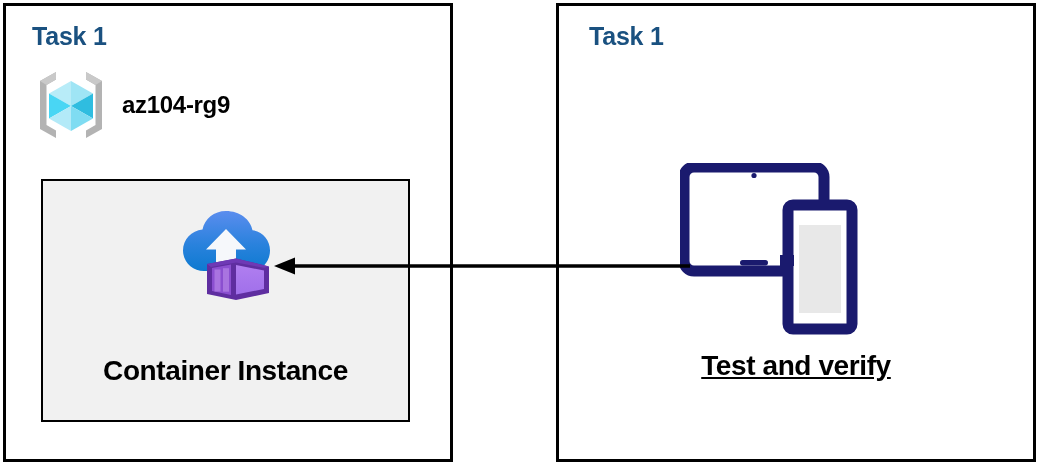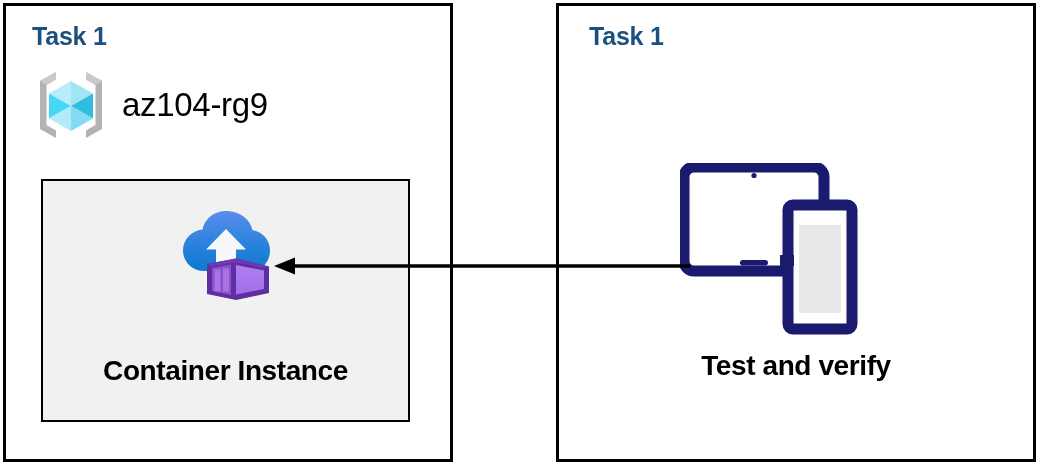--- a/index.html
+++ b/index.html
@@ -45,22 +45,22 @@
   .rg-row {
     position: absolute;
     left: 28px;
     top: 62px;
     display: flex;
     align-items: center;
     gap: 14px;
   }
   .rg-icon { width: 74px; height: 74px; display: block; }
   .rg-label {
-    font-size: 33px;
-    font-weight: normal;
+    font-size: 24px;
+    font-weight: bold;
     color: #000000;
     white-space: nowrap;
     letter-spacing: -0.3px;
   }
 
   
   #container-card {
     position: absolute;
     left: 35px;
     top: 173px;
@@ -104,20 +104,21 @@
   #devices-label {
     position: absolute;
     left: 556px;
     top: 350px;
     width: 480px;
     text-align: center;
     font-size: 28px;
     font-weight: bold;
     color: #000000;
     letter-spacing: -0.4px;
+    text-decoration: underline;
   }
 
   
   #flow-arrow {
     position: absolute;
     left: 270px;
     top: 248px;
     width: 420px;
     height: 36px;
     display: block;

